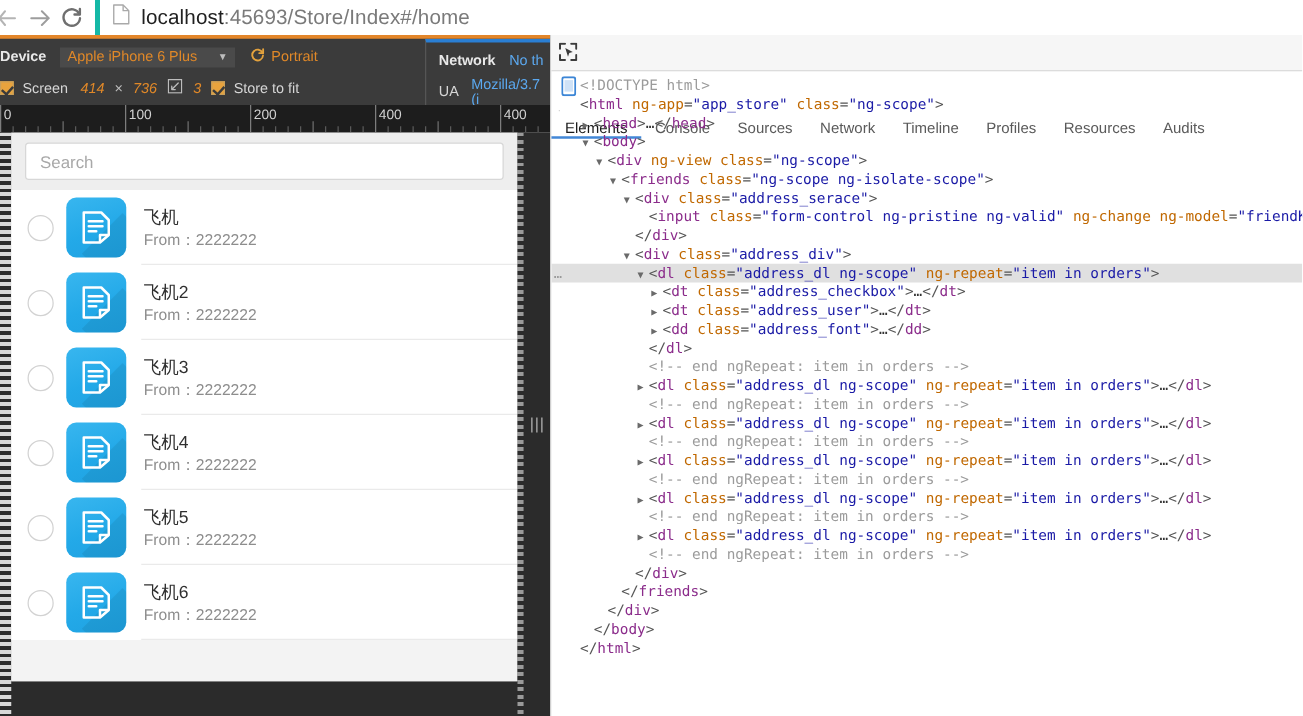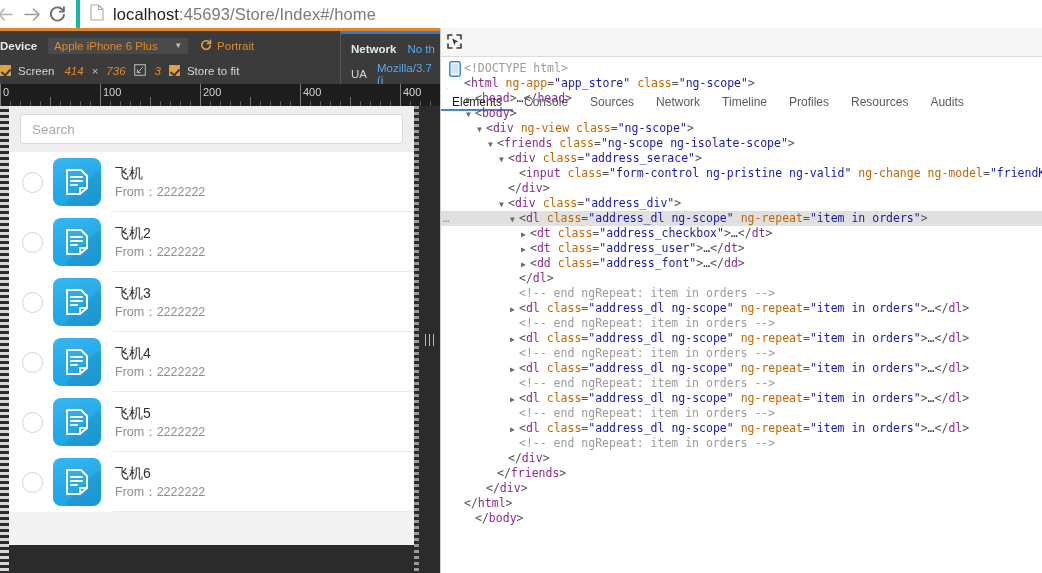--- a/index.html
+++ b/index.html
@@ -519,18 +519,18 @@
         <div class="dom-row"><span class="body" style="margin-left: 69px;"><span class="tri"></span><span class="cmt">&lt;!-- end ngRepeat: item in orders --&gt;</span></span></div>
         <div class="dom-row"><span class="body" style="margin-left: 69px;"><span class="tri">▶</span><span class="punct">&lt;</span><span class="tag">dl</span><span class="punct"> </span><span class="attr">class</span><span class="punct">=</span><span class="val">"address_dl ng-scope"</span><span class="punct"> </span><span class="attr">ng-repeat</span><span class="punct">=</span><span class="val">"item in orders"</span><span class="punct">&gt;</span><span class="txtnode">…</span><span class="punct">&lt;/</span><span class="tag">dl</span><span class="punct">&gt;</span></span></div>
         <div class="dom-row"><span class="body" style="margin-left: 69px;"><span class="tri"></span><span class="cmt">&lt;!-- end ngRepeat: item in orders --&gt;</span></span></div>
         <div class="dom-row"><span class="body" style="margin-left: 69px;"><span class="tri">▶</span><span class="punct">&lt;</span><span class="tag">dl</span><span class="punct"> </span><span class="attr">class</span><span class="punct">=</span><span class="val">"address_dl ng-scope"</span><span class="punct"> </span><span class="attr">ng-repeat</span><span class="punct">=</span><span class="val">"item in orders"</span><span class="punct">&gt;</span><span class="txtnode">…</span><span class="punct">&lt;/</span><span class="tag">dl</span><span class="punct">&gt;</span></span></div>
         <div class="dom-row"><span class="body" style="margin-left: 69px;"><span class="tri"></span><span class="cmt">&lt;!-- end ngRepeat: item in orders --&gt;</span></span></div>
         <div class="dom-row"><span class="body" style="margin-left: 69px;"><span class="tri">▶</span><span class="punct">&lt;</span><span class="tag">dl</span><span class="punct"> </span><span class="attr">class</span><span class="punct">=</span><span class="val">"address_dl ng-scope"</span><span class="punct"> </span><span class="attr">ng-repeat</span><span class="punct">=</span><span class="val">"item in orders"</span><span class="punct">&gt;</span><span class="txtnode">…</span><span class="punct">&lt;/</span><span class="tag">dl</span><span class="punct">&gt;</span></span></div>
         <div class="dom-row"><span class="body" style="margin-left: 69px;"><span class="tri"></span><span class="cmt">&lt;!-- end ngRepeat: item in orders --&gt;</span></span></div>
         <div class="dom-row"><span class="body" style="margin-left: 58px;"><span class="tri"></span><span class="punct">&lt;/</span><span class="tag">div</span><span class="punct">&gt;</span></span></div>
         <div class="dom-row"><span class="body" style="margin-left: 47px;"><span class="tri"></span><span class="punct">&lt;/</span><span class="tag">friends</span><span class="punct">&gt;</span></span></div>
         <div class="dom-row"><span class="body" style="margin-left: 36px;"><span class="tri"></span><span class="punct">&lt;/</span><span class="tag">div</span><span class="punct">&gt;</span></span></div>
+        <div class="dom-row"><span class="body" style="margin-left: 25px;"><span class="tri"></span><span class="punct">&lt;/</span><span class="tag">body</span><span class="punct">&gt;</span></span></div>
         <div class="dom-row"><span class="body" style="margin-left: 14px;"><span class="tri"></span><span class="punct">&lt;/</span><span class="tag">html</span><span class="punct">&gt;</span></span></div>
-        <div class="dom-row"><span class="body" style="margin-left: 25px;"><span class="tri"></span><span class="punct">&lt;/</span><span class="tag">body</span><span class="punct">&gt;</span></span></div>
       </div>
   </div>
 
 </div>
 
 </body></html>

